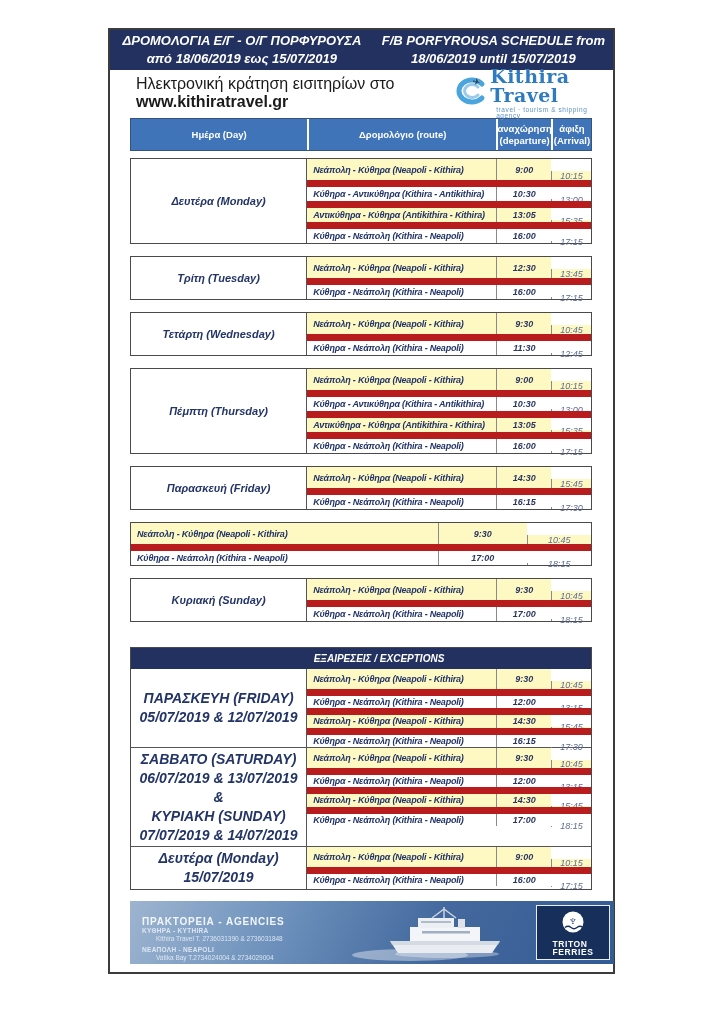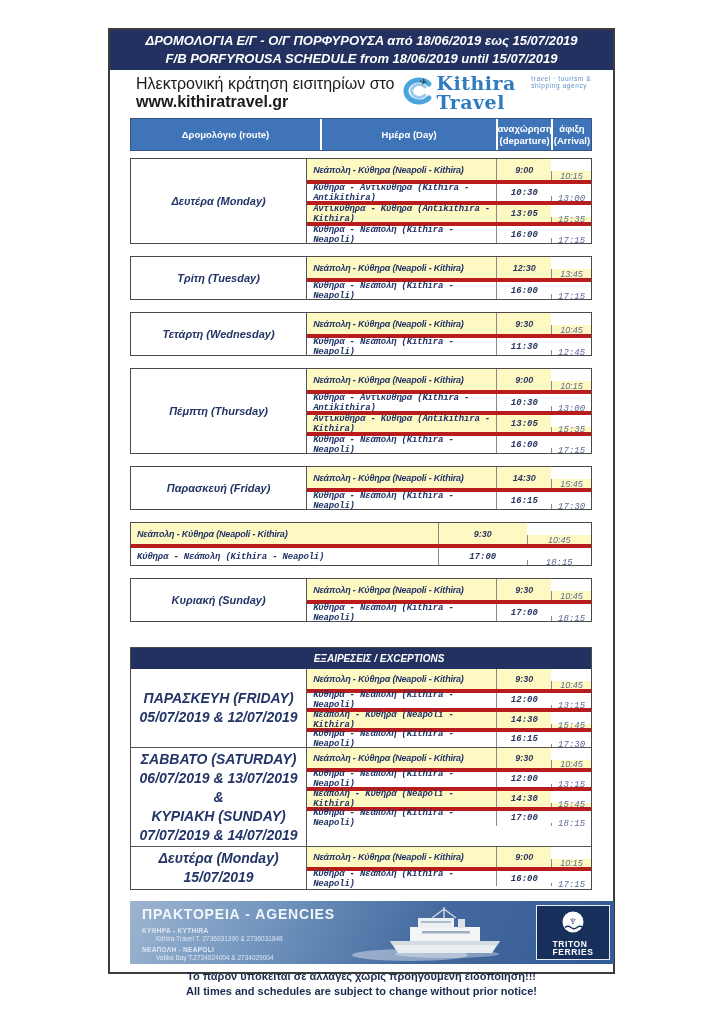--- a/index.html
+++ b/index.html
@@ -8,33 +8,33 @@
     background: #fff;
     font-family: "Liberation Sans", sans-serif;
   }
   .page {
     position: absolute; left: 108px; top: 28px; width: 507px; height: 946px;
     border: 2px solid #3c3c3c; background: #fff;
   }
   
   .title-bar {
     height: 40px; background: #22315F; color: #fff;
-    display: flex; flex-direction: column; align-items: center; justify-content: center;
+    display: flex; flex-direction: row; align-items: center; justify-content: center;
     font-style: italic; font-weight: bold; font-size: 13px; line-height: 1.35;
     text-align: center;
   }
   
   .booking-row {
     height: 46px; display: flex; align-items: center; justify-content: space-between;
     padding: 0 14px 0 26px;
   }
   .booking-text { font-size: 16px; color: #1a1a1a; }
   .booking-text b { font-weight: bold; }
   .kt-logo { display: flex; align-items: center; gap: 4px; }
-  .kt-text { display: flex; line-height: 1; }
+  .kt-text { display: flex; flex-direction: column; line-height: 1; }
   .kt-name {
     font-family: "DejaVu Serif", serif; font-weight: bold;
     font-size: 19px; color: #2E7BBF; letter-spacing: 0.5px;
   }
   .kt-tagline { font-size: 6.5px; color: #5E92C6; letter-spacing: 0.6px; margin-top: 2px; padding-left: 6px; }
   
   .head-table {
     margin: 2px 0 0 20px; width: 462px; height: 33px;
     display: flex; background: #3F74B9; border: 1px solid #35537f;
   }
@@ -54,21 +54,21 @@
   .block { margin-top: 12px; }
   #day-blocks .block:first-child { margin-top: 7px; }
   .day-cell {
     width: 38.3%; border-right: 1.5px solid #555;
     display: flex; flex-direction: column; align-items: center; justify-content: center;
     font-weight: bold; font-style: italic; font-size: 11px; color: #233467;
     text-align: center; line-height: 1.35; padding: 2px;
   }
   .rows { flex: 1; display: flex; flex-direction: column; }
   .row { display: flex; height: 21px; }
-  .row + .row { border-top: 4px solid #b91c1c; font-family: Liberation Mono, monospace; }
+  .row + .row { border-top: 7px solid #b91c1c; }
   .cell { display: flex; align-items: center; font-size: 9px; font-style: italic; }
   .cell.route {
     width: 66.7%; padding-left: 6px; font-weight: bold; color: #233467;
     letter-spacing: -0.2px;
   }
   .cell.dep {
     width: 19.3%; justify-content: center; font-weight: bold; color: #2a3560;
     border-left: 1px solid #8a8a8a;
   }
   .cell.arr {
@@ -91,22 +91,22 @@
   .exc-block .row { height: 19.5px; }
   .exc-day-line { display: block; }
   .exc-block .day-cell { font-size: 14px; }
   
   .agencies {
     margin: 11px 0 0 20px; width: 484px; height: 63px; position: relative;
     background: linear-gradient(115deg, #9db4d0 0%, #6f93bd 30%, #44699e 62%, #335b94 100%);
     overflow: hidden;
   }
   .ag-title {
-    position: absolute; left: 12px; top: 5px; color: #f2f6fb;
-    font-size: 14px; font-weight: 600; letter-spacing: 0.8px;
+    position: absolute; left: 12px; top: 15px; color: #f2f6fb;
+    font-size: 10px; font-weight: 600; letter-spacing: 0.8px;
   }
   .ag-entries { position: absolute; left: 12px; top: 26px; }
   .ag-place { font-size: 6.5px; font-weight: bold; color: #dce6f2; letter-spacing: 0.3px; }
   .ag-detail { font-size: 6.5px; color: #dce6f2; margin: 1px 0 4px 14px; }
   .ship-svg { position: absolute; right: 92px; top: 4px; }
   .triton {
     position: absolute; right: 4px; top: 4px; width: 74px; height: 55px;
     background: #17305B; border: 1px solid #e8eef6;
     display: flex; flex-direction: column; align-items: center; justify-content: center;
   }
@@ -138,22 +138,22 @@
         </svg>
       </span>
       <span class="kt-text">
         <span class="kt-name">Kithira Travel</span>
         <span class="kt-tagline">travel · tourism &amp; shipping agency</span>
       </span>
     </div>
   </div>
 
   <div class="head-table">
+    <div class="h-cell h-day">Ημέρα (Day)</div>
     <div class="h-cell h-route">Δρομολόγιο (route)</div>
-    <div class="h-cell h-day">Ημέρα (Day)</div>
     <div class="h-cell h-dep">αναχώρηση
 (departure)</div>
     <div class="h-cell h-arr">άφιξη
 (Arrival)</div>
   </div>
 
   <div id="day-blocks">
       <div class="block">
         <div class="day-cell">Δευτέρα (Monday)</div>
         <div class="rows">
@@ -392,18 +392,14 @@
           <path d="M12 17.5 q3 -2.5 6 0 t6 0 t6 0" stroke="#17305B" stroke-width="1.3" fill="none"></path>
         </svg>
       </span>
       <div class="triton-text">
         <div>TRITON</div>
         <div>FERRIES</div>
       </div>
     </div>
   </div>
 
-  <div class="notice">
-    <div>Το παρόν υπόκειται σε αλλαγές χωρίς προηγούμενη ειδοποίηση!!!</div>
-    <div>All times and schedules are subject to change without prior notice!</div>
-  </div>
 
 </div>
 
 </body></html>

